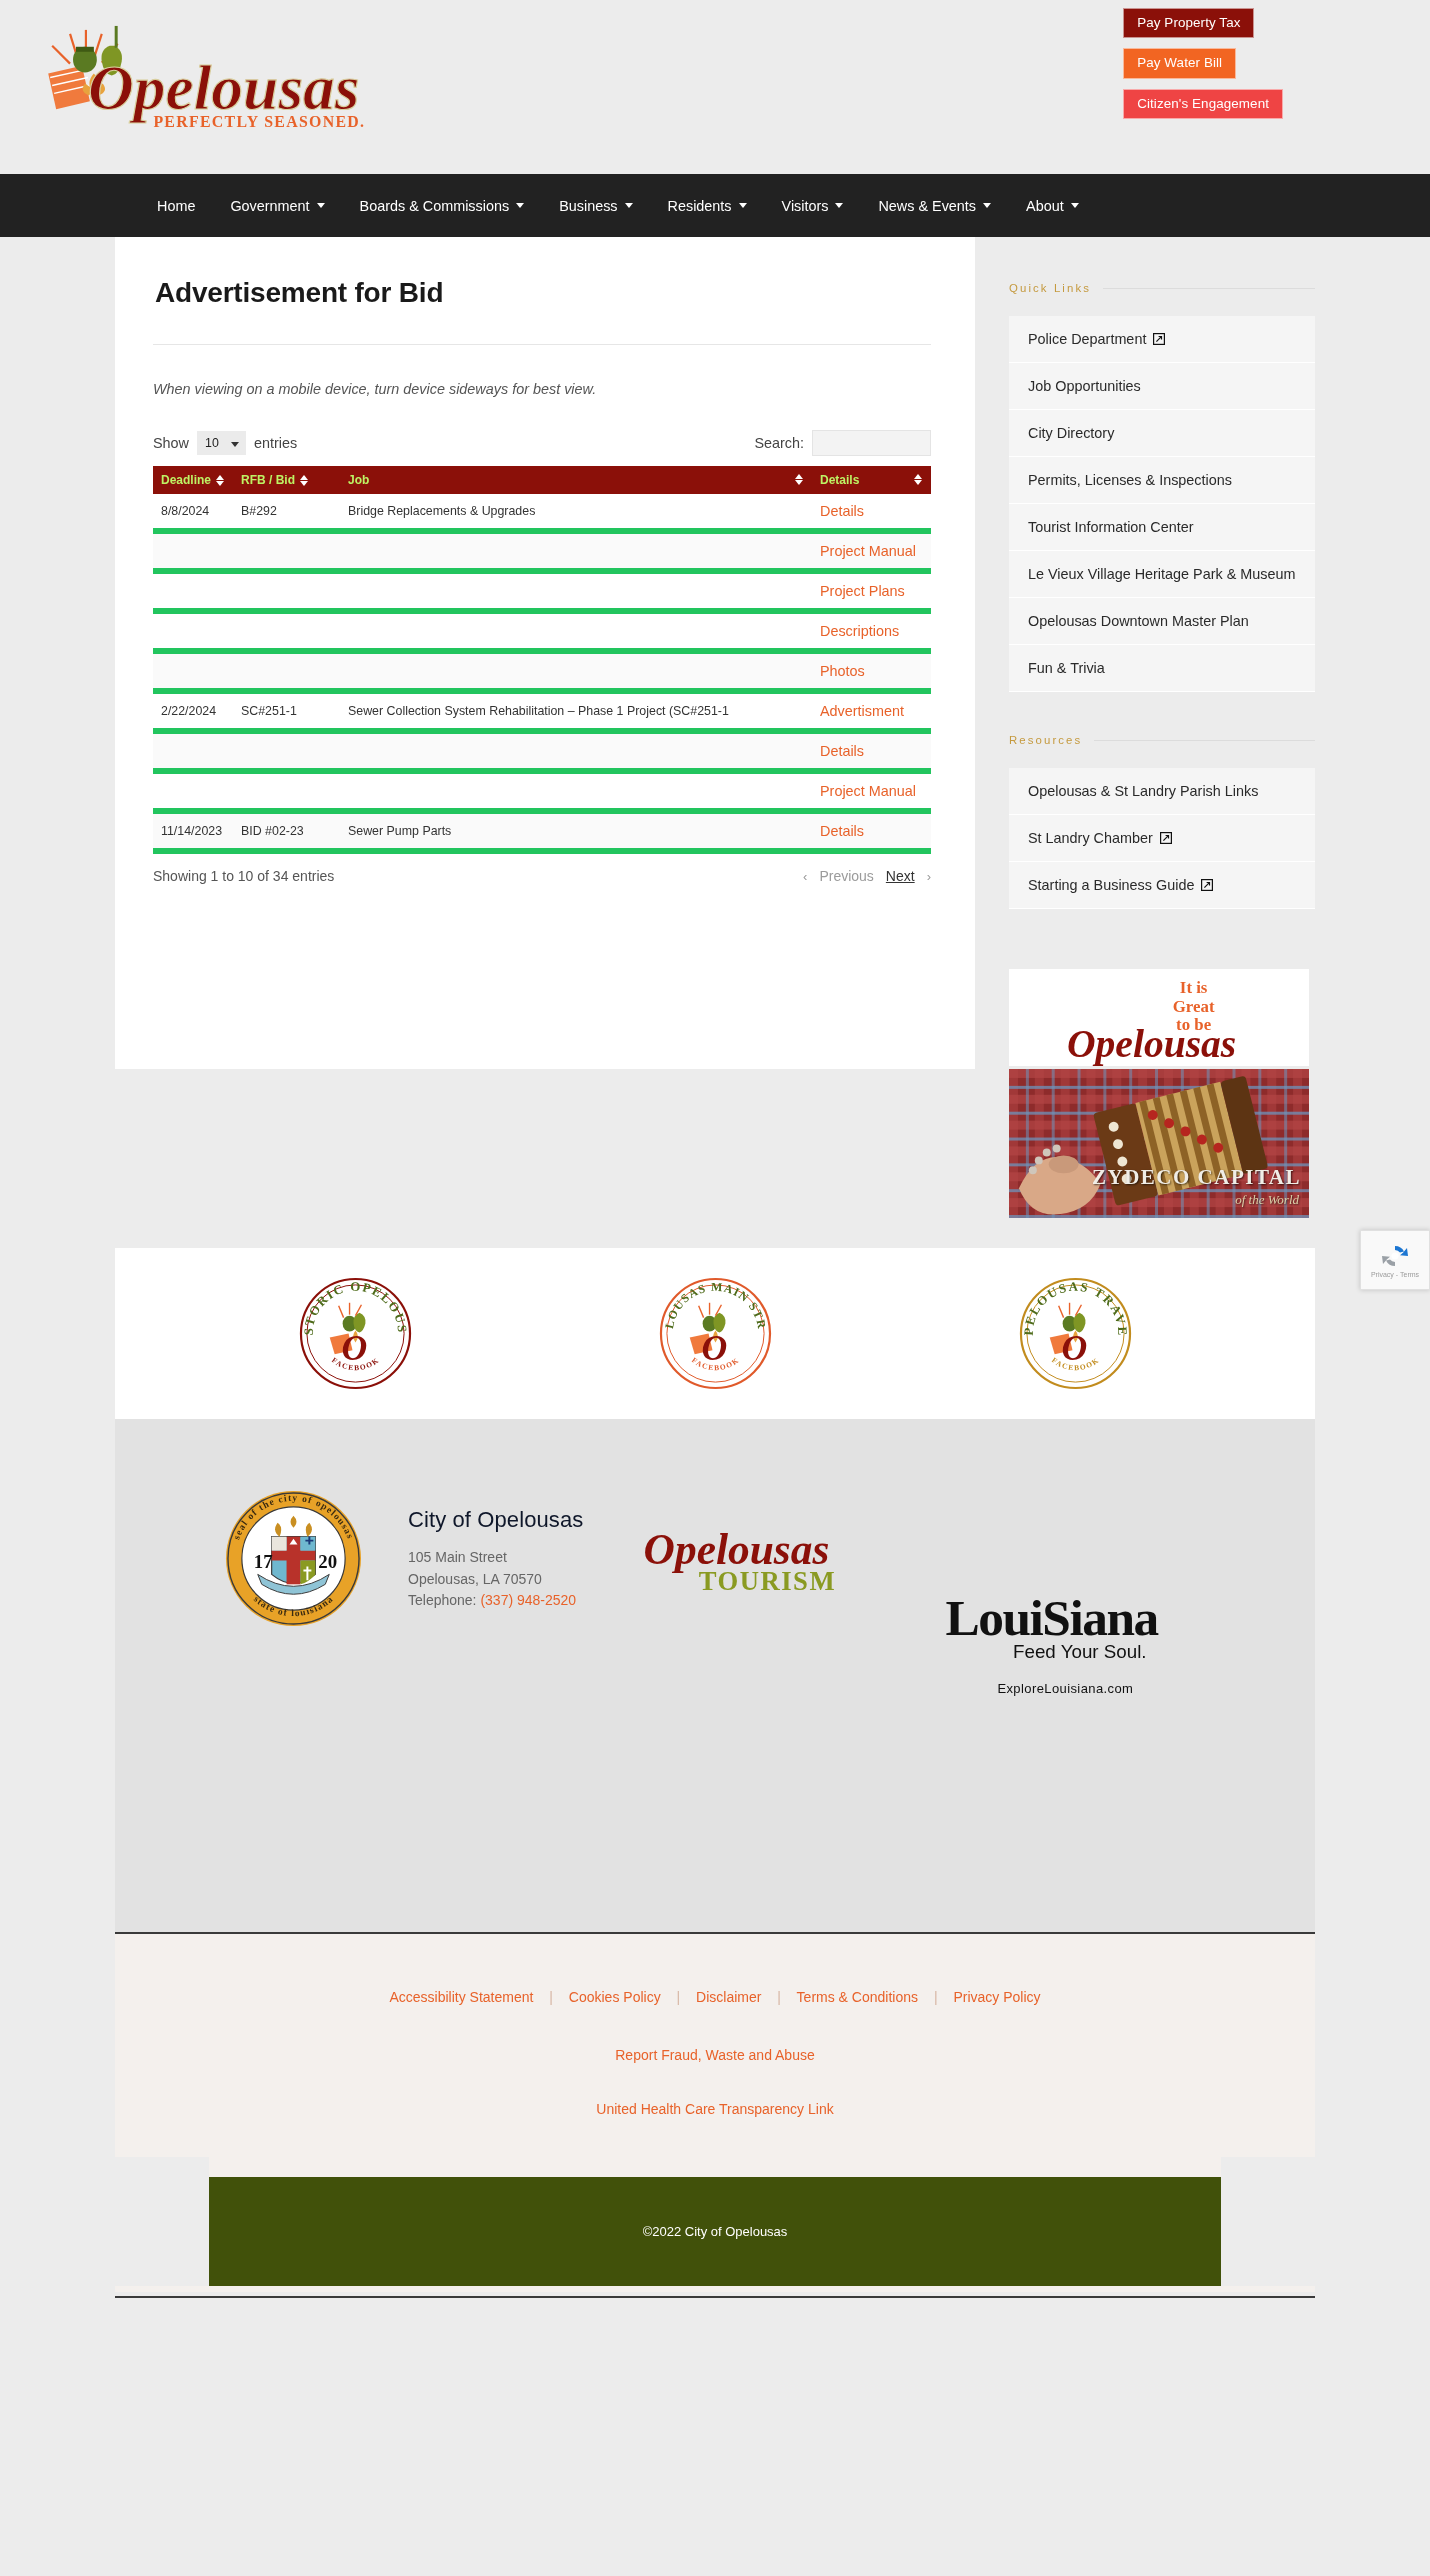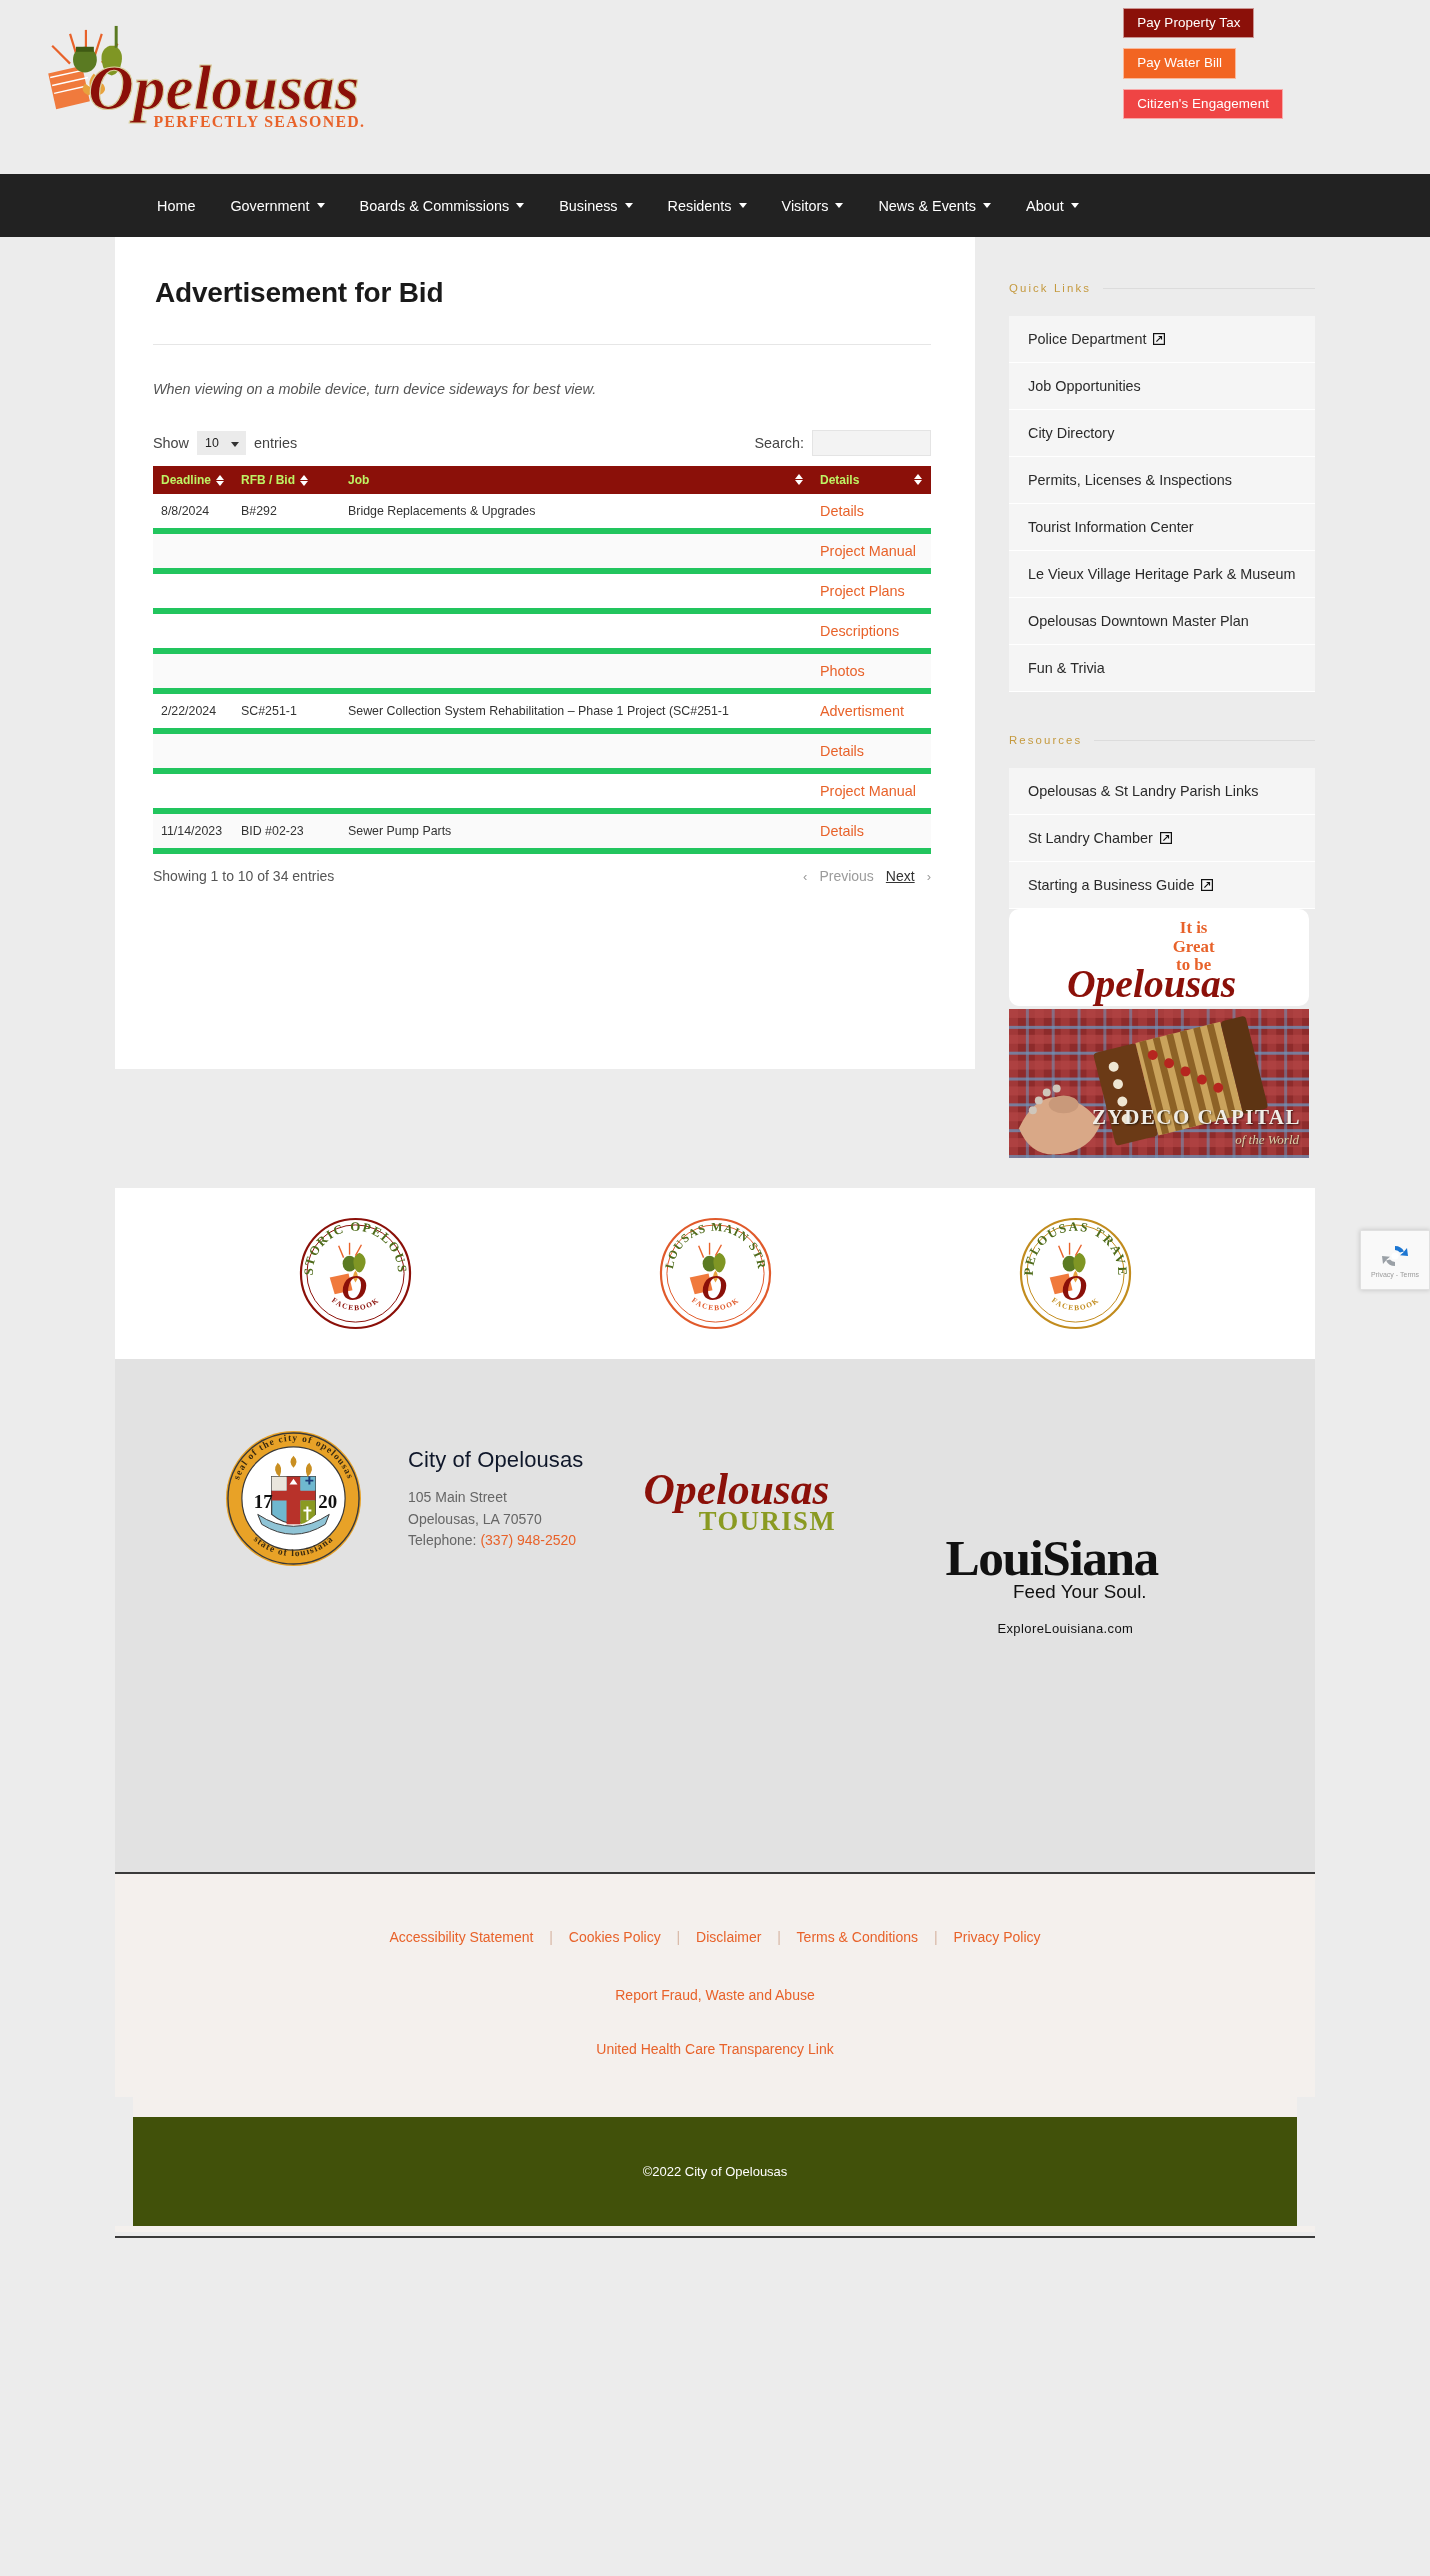--- a/index.html
+++ b/index.html
@@ -246,25 +246,25 @@
     display: flex;
     align-items: center;
     gap: 7px;
     min-height: 47px;
   }
   .ext-icon { display: inline-block; flex: none; }
 
   .side-gap { height: 42px; }
 
   .side-banner-1 {
+    margin-top: 60px;
     width: 300px; height: 97px;
     background: #ffffff;
     position: relative;
     overflow: hidden;
-    border-radius: 10px;
   }
   .side-banner-2 {
     margin-top: 3px;
     width: 300px; height: 149px;
     position: relative;
     overflow: hidden;
     background: #7a3030;
   }
   .zy-caption {
     position: absolute;
@@ -352,21 +352,21 @@
     padding: 55px 0 40px 0;
     text-align: center;
   }
   .fl-row { font-size: 14px; color: #e8622a; }
   .fl-a { color: #e8622a; text-decoration: none; cursor: pointer; }
   .fl-sep { color: #d7b6a4; margin: 0 12px; }
   .fl-row2 { margin-top: 42px; font-size: 14px; }
   .fl-row3 { margin-top: 38px; font-size: 14px; }
 
   
-  .copyright-wrap { width: 1164px; margin: 0 auto; padding-top: 20px; background: #f4f0ed; }
+  .copyright-wrap { width: 1012px; margin: 0 auto; padding-top: 20px; background: #f4f0ed; }
   .copyright {
     background: #41510a;
     height: 109px;
     display: flex; align-items: center; justify-content: center;
     color: #ffffff;
     font-size: 13px;
   }
   .bottom-strip { width: 1200px; margin: 0 auto; height: 6px; background: #f4f0ed; }
   .final-rule { width: 1200px; margin: 4px auto 0 auto; border-top: 2px solid #3a3a3a; }
 </style>

